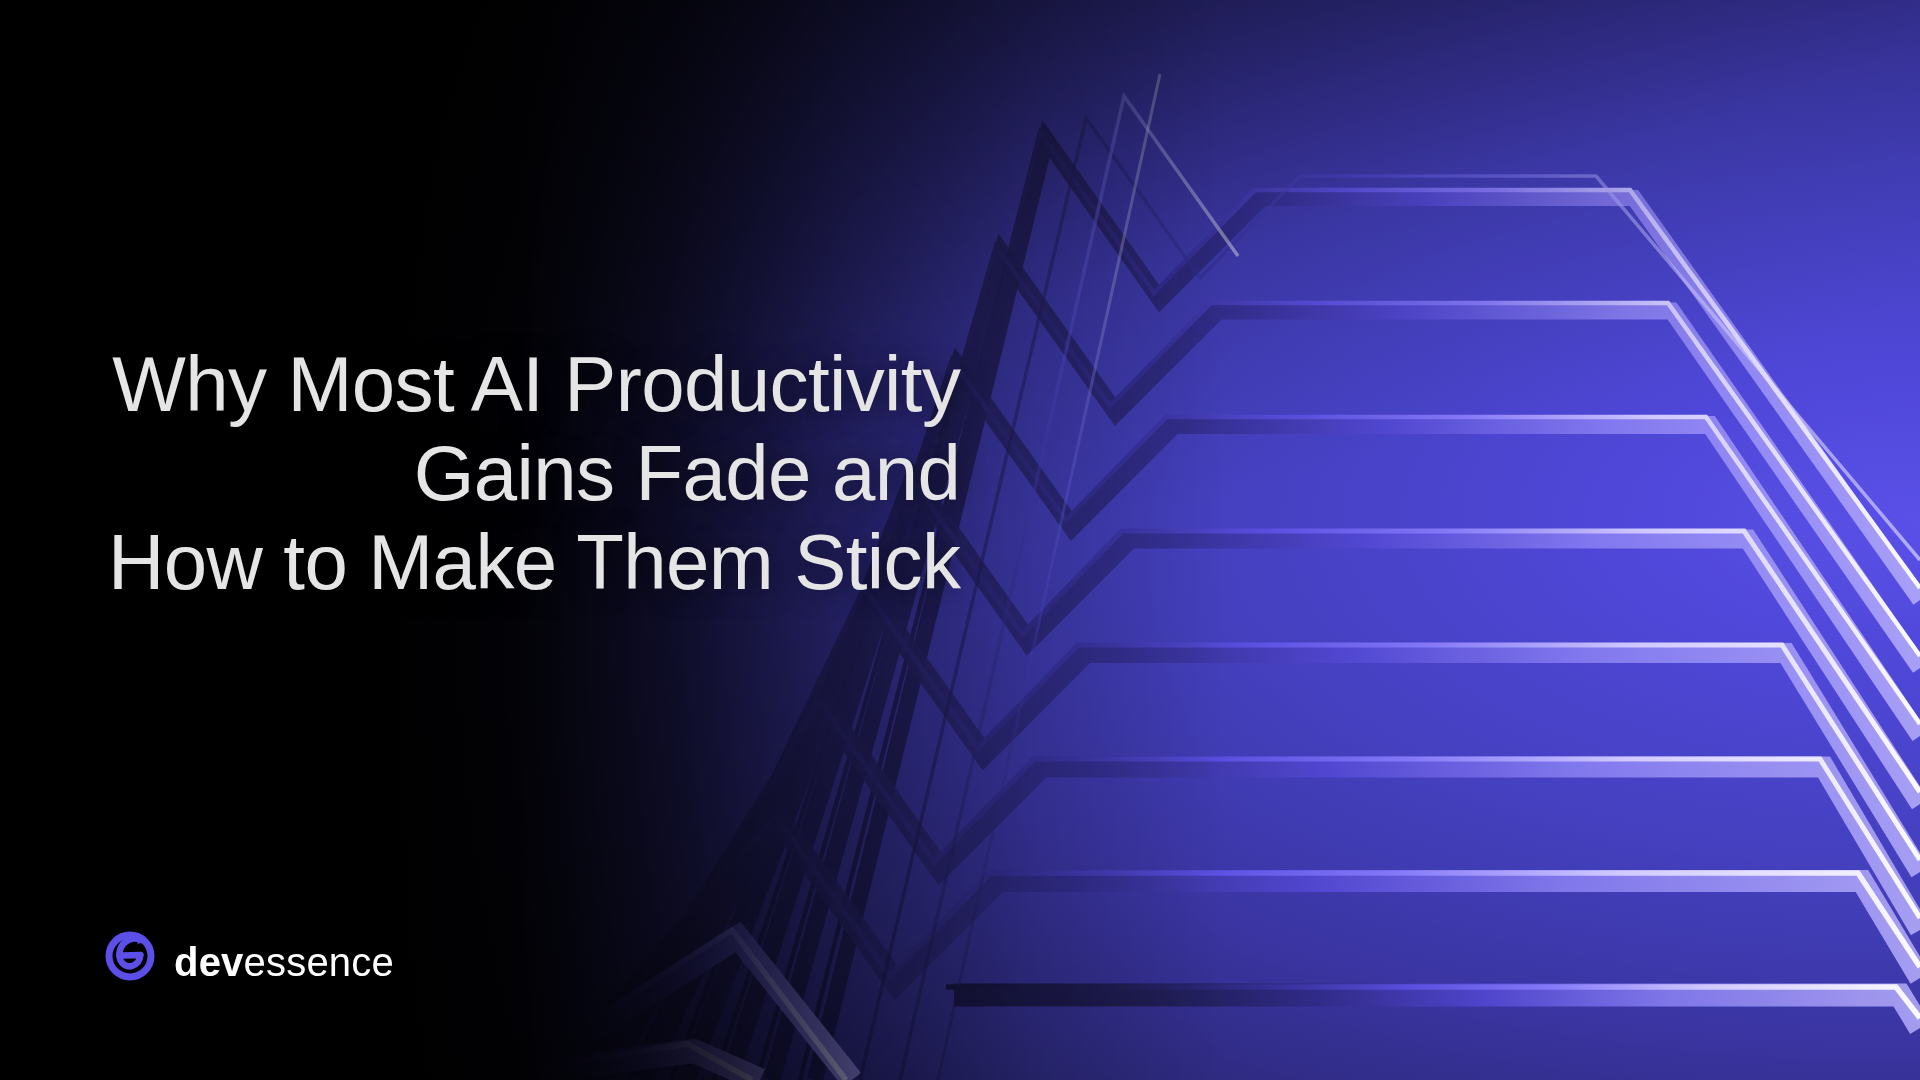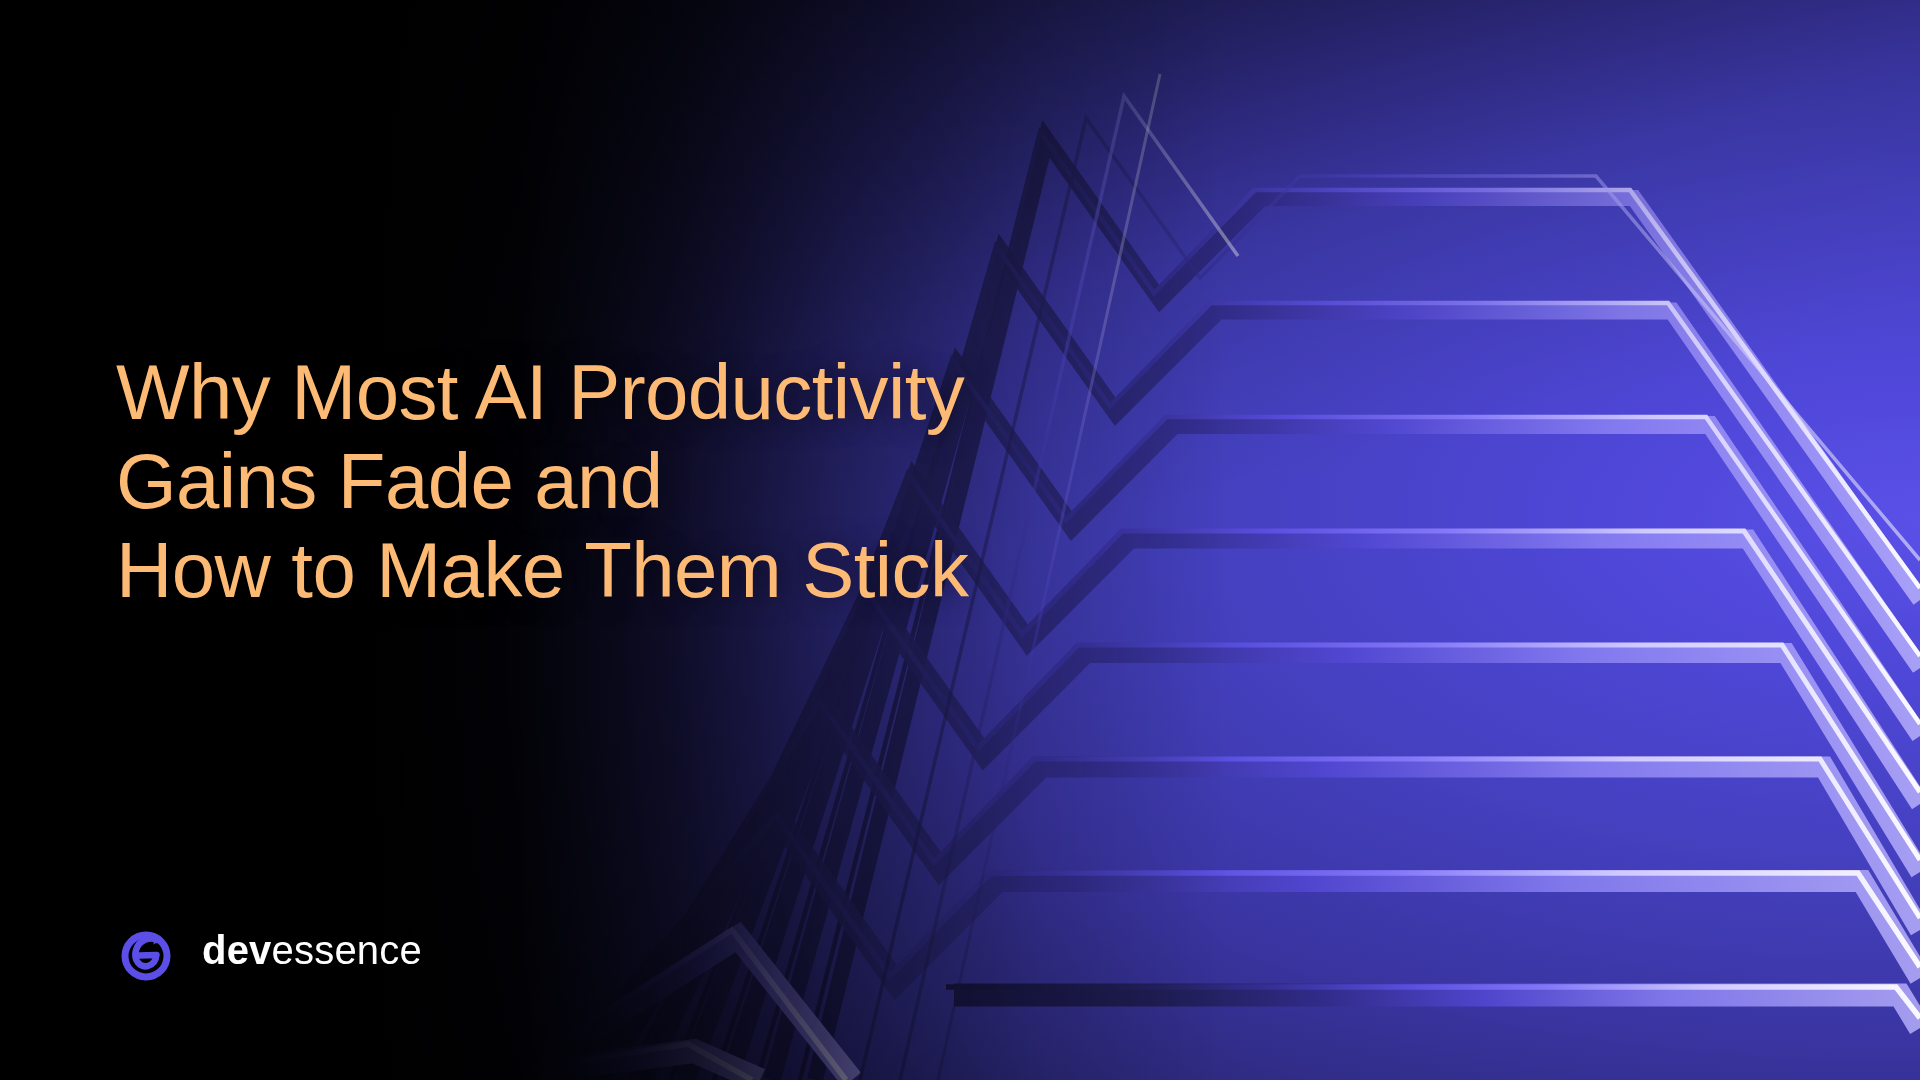--- a/index.html
+++ b/index.html
@@ -69,38 +69,39 @@
   
   .content {
     position: absolute;
     inset: 0;
     pointer-events: none;
   }
   .headline {
     position: absolute;
     left: 104px;
     top: 336px;
-    margin: 12px;
-    color: #fdba74;
+    margin: 4px;
+    color: #e5e5e5;
     font-size: 78px;
     font-weight: 400;
     line-height: 1.14;
     letter-spacing: -0.6px;
     white-space: pre-line;
     text-shadow: 0 2px 26px rgba(0,0,0,0.55);
     pointer-events: auto;
+    text-align: right;
   }
 
   .brand {
     position: absolute;
-    left: 120px;
+    left: 104px;
     top: 930px;
     display: flex;
-    align-items: flex-start;
-    gap: 30px;
+    align-items: flex-end;
+    gap: 18px;
     pointer-events: auto;
   }
   .brand-mark { width: 52px; height: 52px; display: block; flex: 0 0 auto; }
   .brand-word {
     color: #ffffff;
     font-size: 40px;
     line-height: 1;
     letter-spacing: 0.2px;
     white-space: nowrap;
   }

